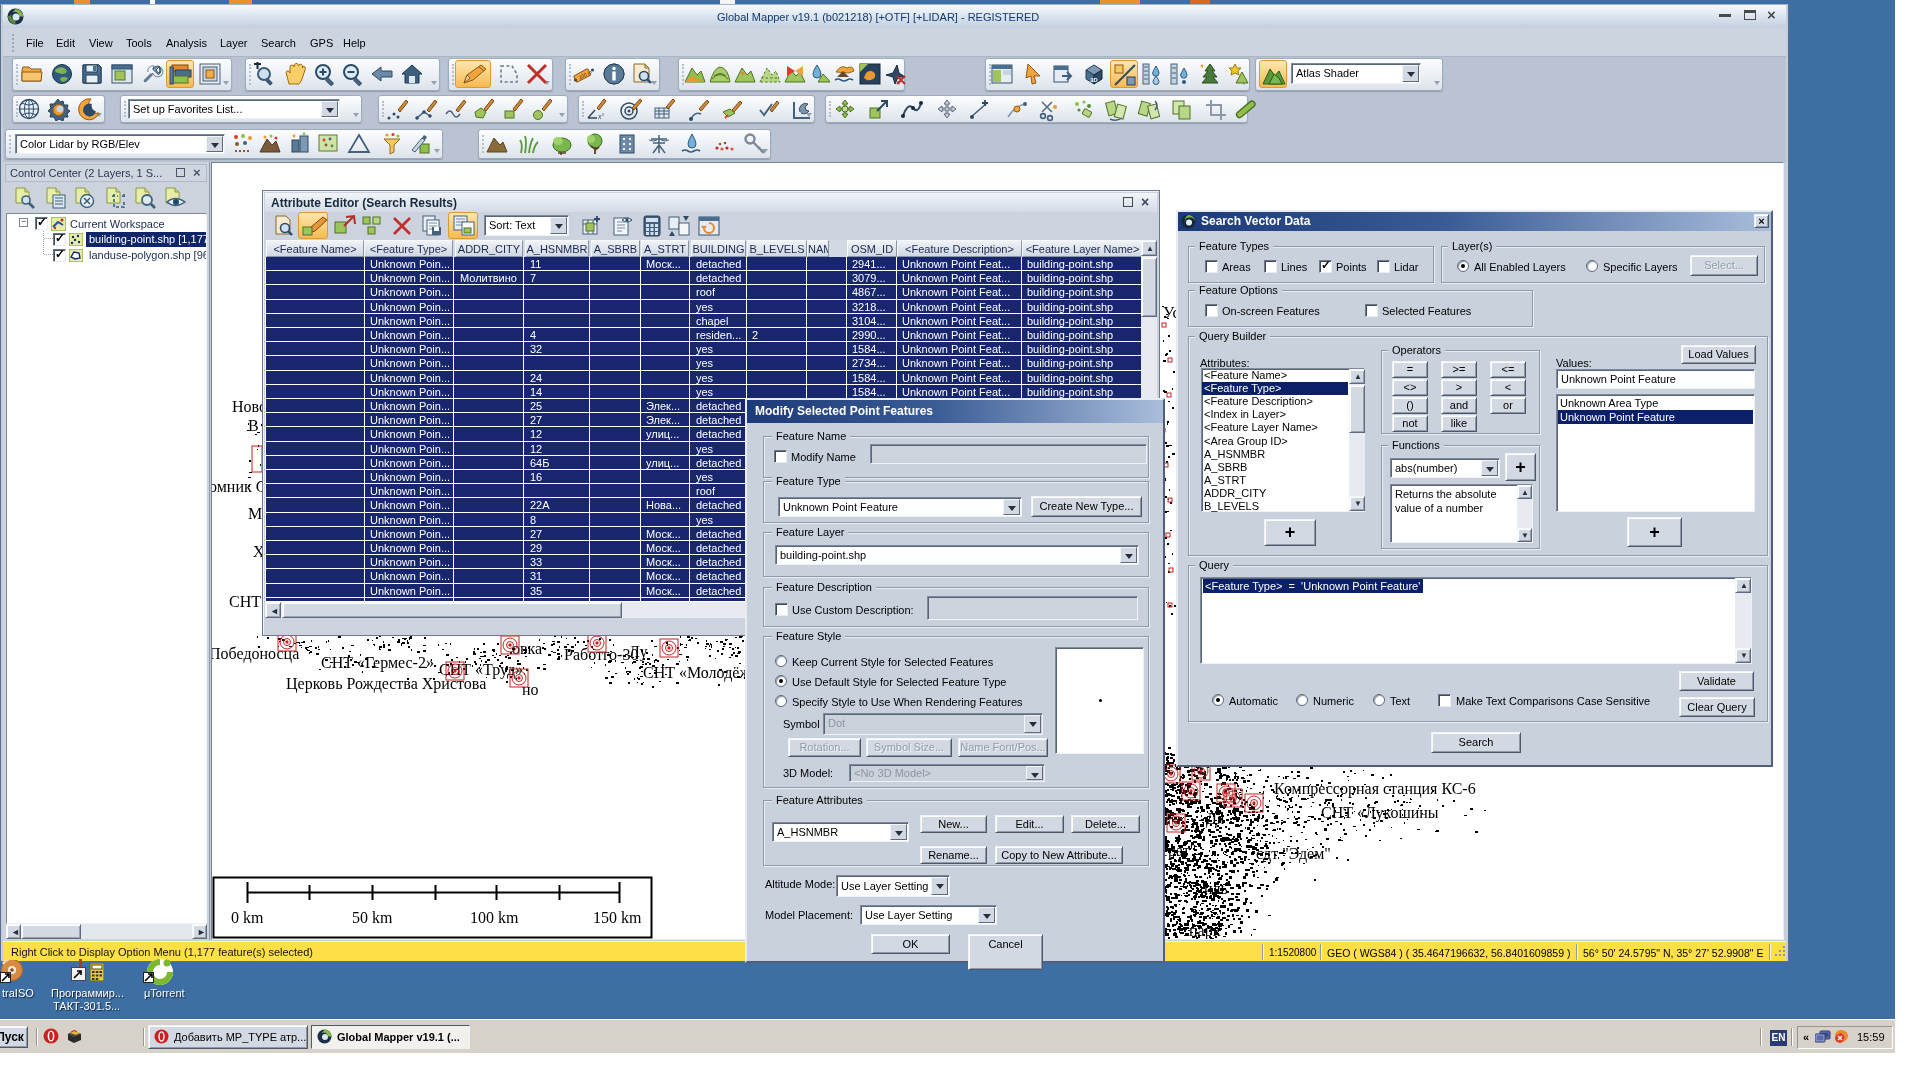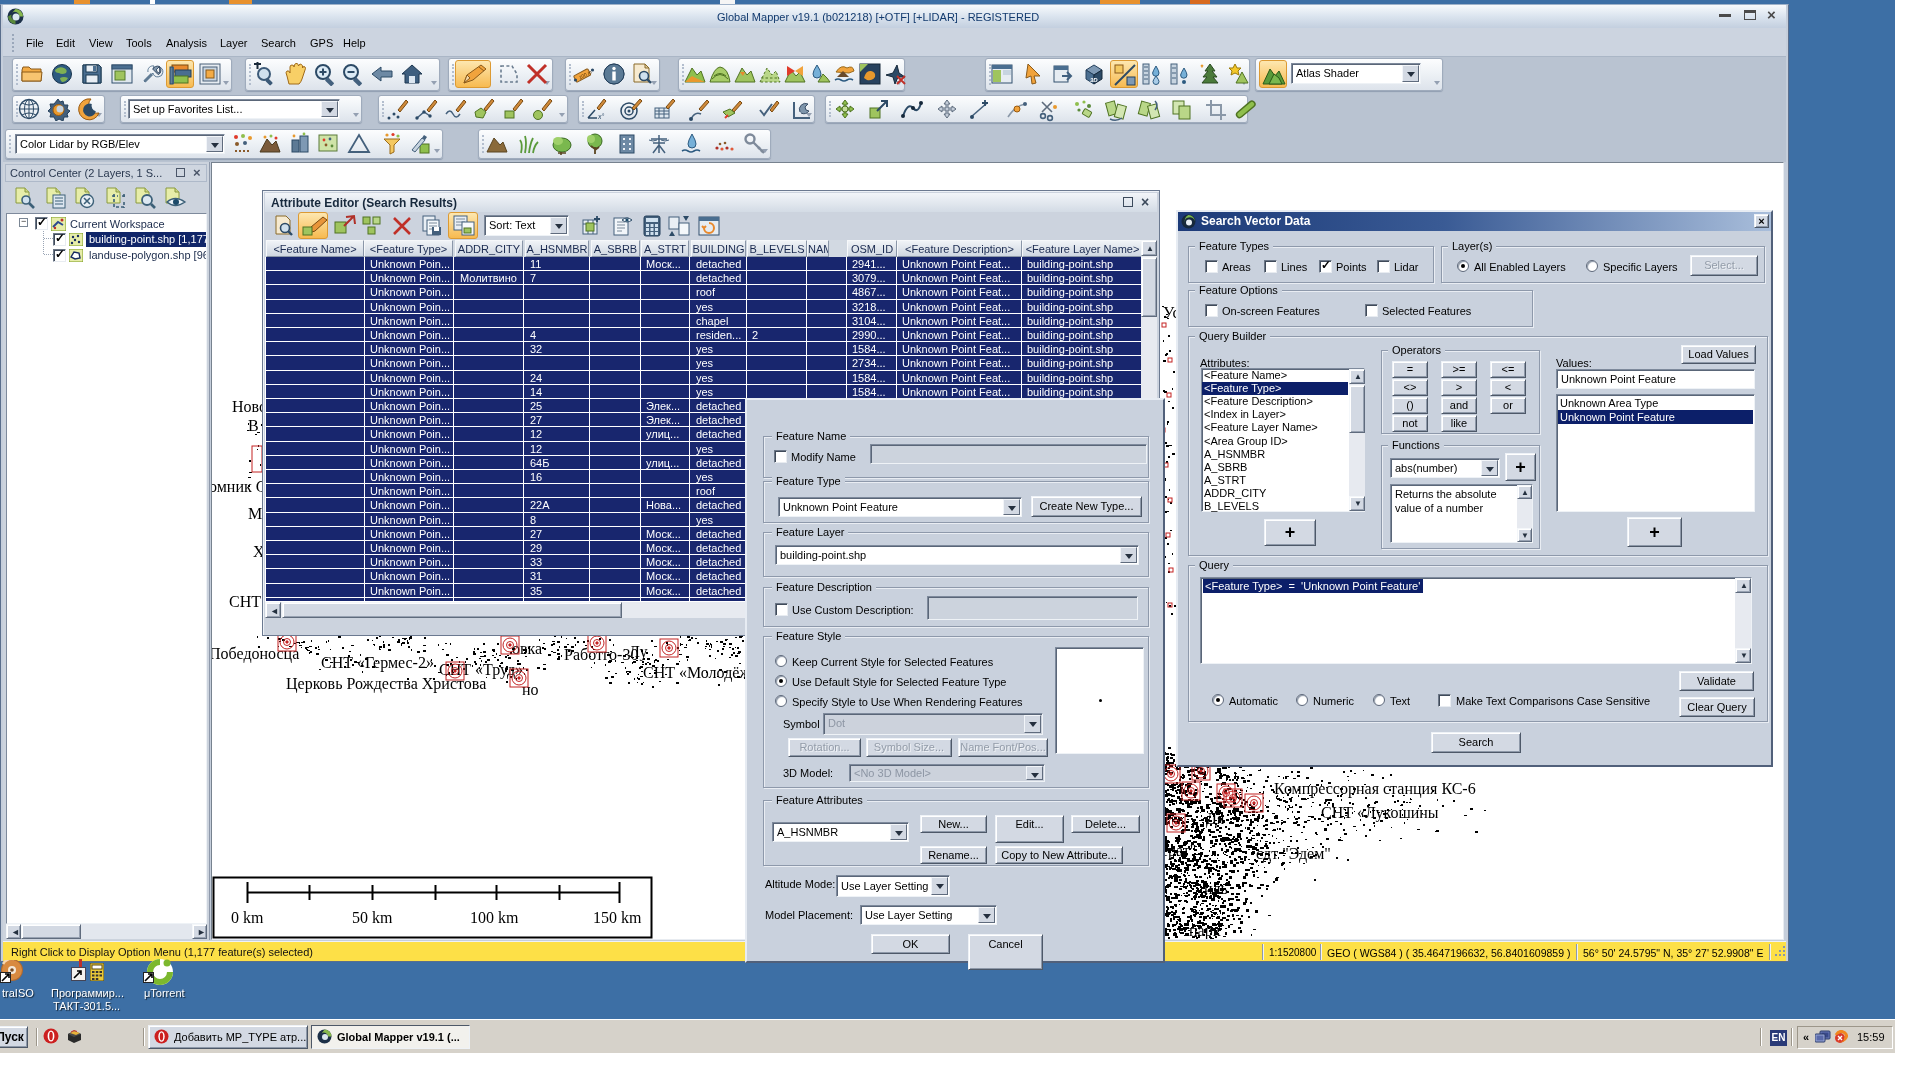--- a/index.html
+++ b/index.html
@@ -1284,20 +1284,23 @@
     <div class="radio abs" style="left:195px;top:482px;"></div>
     <div class="abs" style="left:212px;top:483px;">Text</div>
     <div class="chk abs" style="left:260px;top:482px;"></div>
     <div class="abs" style="left:278px;top:483px;">Make Text Comparisons Case Sensitive</div>
     <div class="btn abs" style="left:501px;top:459px;width:75px;height:20px;line-height:18px;">Validate</div>
     <div class="btn abs" style="left:501px;top:485px;width:76px;height:20px;line-height:18px;">Clear Query</div>
     <div class="btn abs" style="left:253px;top:520px;width:90px;height:21px;line-height:19px;">Search</div>
 </div>
 
 <div id="modify" class="abs" style="left:745px;top:398px;width:420px;height:565px;background:#c9d1dd;border:2px solid;border-color:#e7ecf3 #51607a #51607a #e7ecf3;">
+    <div class="abs dtitle" style="left:0;top:0;width:416px;height:23px;">
+      <span style="position:absolute;left:8px;top:4px;color:#fff;font-weight:bold;font-size:12px;">Modify Selected Point Features</span>
+    </div>
     <div class="grp abs" style="left:16px;top:36px;width:386px;height:42px;">
       <span class="leg" style="left:8px;">Feature Name</span>
     </div>
     <div class="chk abs" style="left:27px;top:50px;"></div>
     <div class="abs" style="left:44px;top:51px;">Modify Name</div>
     <div class="sunken abs" style="left:123px;top:44px;width:277px;height:20px;background:#ccd3dd;"></div>
     <div class="grp abs" style="left:16px;top:81px;width:386px;height:42px;">
       <span class="leg" style="left:8px;">Feature Type</span>
     </div>
     <div class="combo abs" style="left:31px;top:97px;width:244px;height:20px;">
@@ -1344,21 +1347,21 @@
       <span class="ar"></span>
     </div>
     <div class="grp abs" style="left:16px;top:400px;width:386px;height:66px;">
       <span class="leg" style="left:8px;">Feature Attributes</span>
     </div>
     <div class="combo abs" style="left:25px;top:422px;width:137px;height:20px;">
       <span class="tx">A_HSNMBR</span>
       <span class="ar"></span>
     </div>
     <div class="btn abs" style="left:173px;top:415px;width:67px;height:18px;line-height:16px;">New...</div>
-    <div class="btn abs" style="left:248px;top:415px;width:69px;height:28px;line-height:16px;">Edit...</div>
+    <div class="btn abs" style="left:248px;top:415px;width:69px;height:18px;line-height:16px;">Edit...</div>
     <div class="btn abs" style="left:324px;top:415px;width:69px;height:18px;line-height:16px;">Delete...</div>
     <div class="btn abs" style="left:173px;top:446px;width:67px;height:18px;line-height:16px;">Rename...</div>
     <div class="btn abs" style="left:248px;top:446px;width:128px;height:18px;line-height:16px;">Copy to New Attribute...</div>
     <div class="abs" style="left:18px;top:478px;">Altitude Mode:</div>
     <div class="combo abs" style="left:89px;top:475px;width:114px;height:22px;">
       <span class="tx" style="top:4px;">Use Layer Setting</span>
       <span class="ar"></span>
     </div>
     <div class="abs" style="left:18px;top:509px;">Model Placement:</div>
     <div class="combo abs" style="left:113px;top:505px;width:137px;height:20px;">

